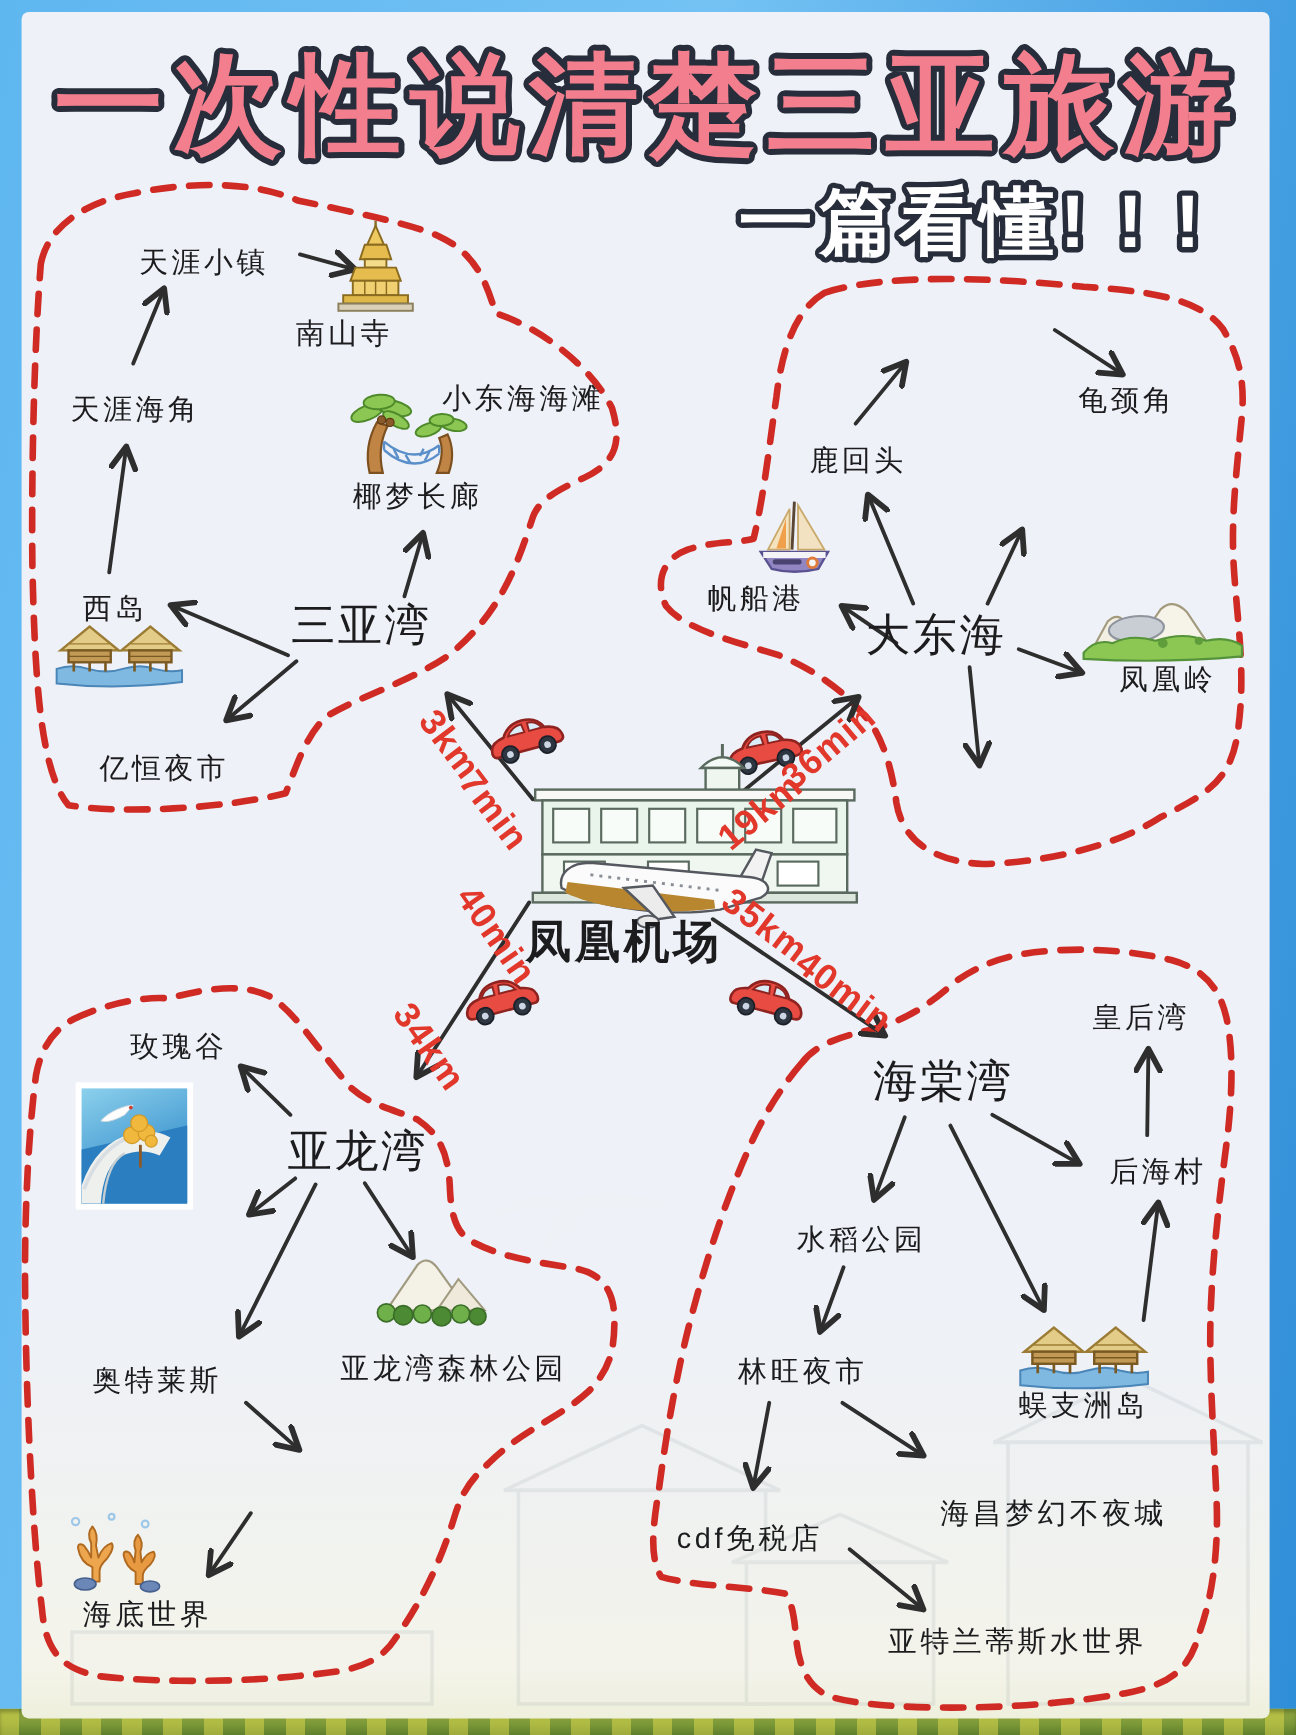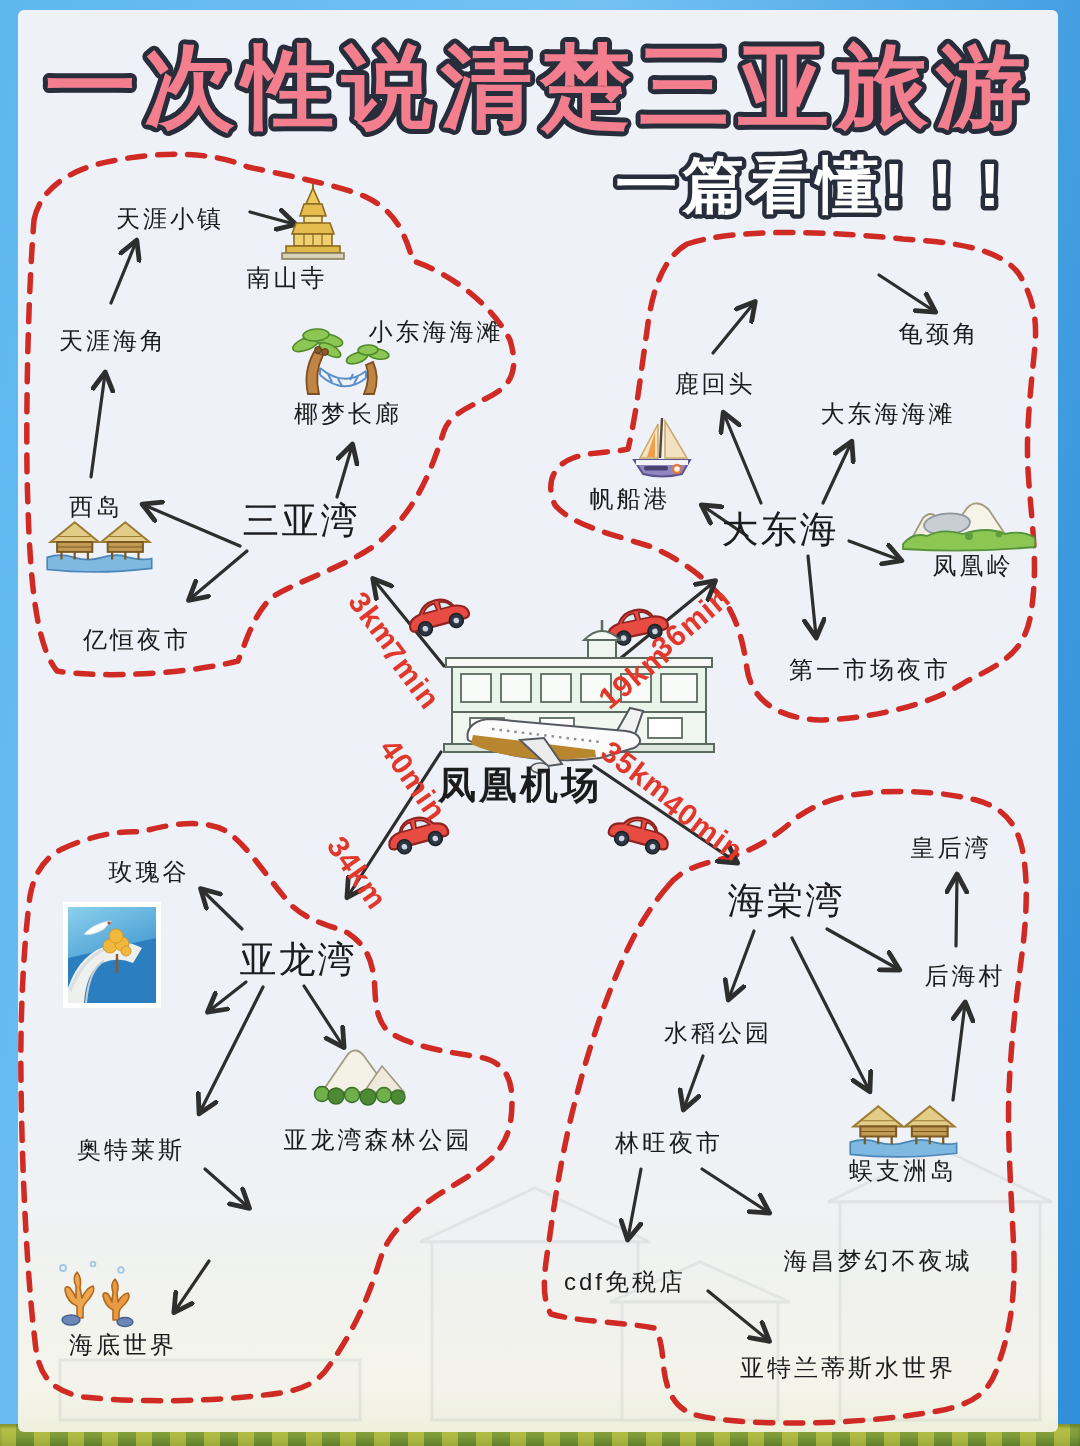--- a/index.html
+++ b/index.html
@@ -283,25 +283,23 @@
     <div class="label" style="left:287px;top:278px">南山寺</div>
     <div class="label" style="left:436px;top:332px">小东海海滩</div>
     <div class="label" style="left:113px;top:341px">天涯海角</div>
     <div class="label" style="left:348px;top:414px">椰梦长廊</div>
     <div class="label" style="left:96px;top:507px">西岛</div>
     <div class="label hub" style="left:301px;top:521px">三亚湾</div>
     <div class="label" style="left:137px;top:640px">亿恒夜市</div>
 
     <div class="label" style="left:939px;top:334px">龟颈角</div>
     <div class="label" style="left:715px;top:384px">鹿回头</div>
-    <div class="label" style="left:888px;top:414px">大东海海滩</div>
     <div class="label" style="left:630px;top:499px">帆船港</div>
     <div class="label hub" style="left:780px;top:530px">大东海</div>
     <div class="label" style="left:973px;top:566px">凤凰岭</div>
-    <div class="label" style="left:870px;top:670px">第一市场夜市</div>
 
     <div class="label airport-label" style="left:520px;top:785px">凤凰机场</div>
 
     <div class="label" style="left:149px;top:872px">玫瑰谷</div>
     <div class="label hub" style="left:298px;top:960px">亚龙湾</div>
     <div class="label" style="left:131px;top:1150px">奥特莱斯</div>
     <div class="label" style="left:378px;top:1140px">亚龙湾森林公园</div>
     <div class="label" style="left:123px;top:1345px">海底世界</div>
 
     <div class="label" style="left:951px;top:848px">皇后湾</div>

